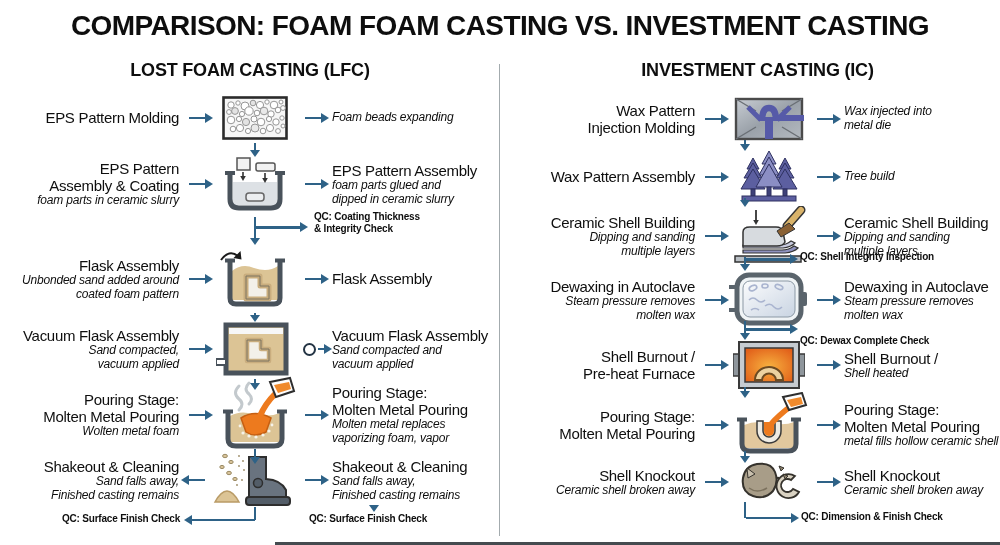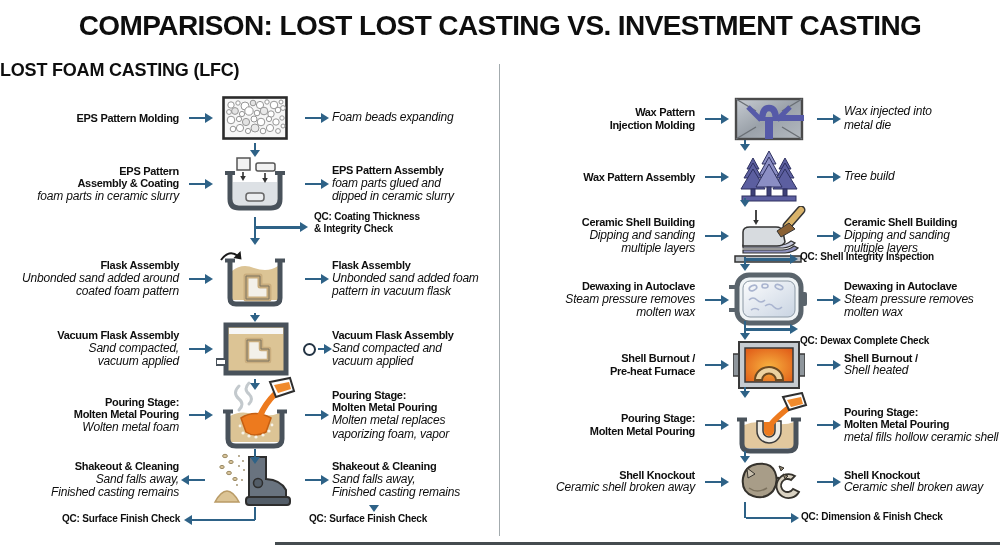--- a/index.html
+++ b/index.html
@@ -1,29 +1,29 @@
 <!DOCTYPE html>
 <html><head>
 <meta charset="utf-8">
 <style>
   :root{ --acc:#2e6287; --ink:#0e0e0e; --steel:#49525b; --sand:#dcc495; }
   html,body{margin:0;padding:0;}
   #canvas{position:relative;width:1000px;height:545px;background:#ffffff;overflow:hidden;
           font-family:"Liberation Sans",sans-serif;color:var(--ink);}
   .title{position:absolute;top:10px;left:0;width:1000px;text-align:center;
          font-size:28px;font-weight:bold;letter-spacing:-0.6px;}
-  .colhead{position:absolute;font-size:18px;font-weight:bold;text-align:left;letter-spacing:-0.2px;}
+  .colhead{position:absolute;font-size:18px;font-weight:bold;text-align:center;letter-spacing:-0.2px;}
   .divider{position:absolute;background:#a3abae;}
   .stage{position:absolute;display:grid;align-items:center;}
   .lrow{left:0;width:490px;grid-template-columns:183px 28px 88px 28px 163px;}
   .rrow{left:510px;width:490px;grid-template-columns:165px 28px 84px 28px 185px;margin-left:24px;}
   .cell{min-width:0;}
   .ll{text-align:right;padding-right:4px;}
   .rl{text-align:left;padding-left:5px;}
-  .b{font-weight:bold;font-size:11px;line-height:1.14;white-space:pre-line;letter-spacing:-0.3px;}
+  .b{font-weight:normal;font-size:15px;line-height:1.14;white-space:pre-line;letter-spacing:-0.3px;}
   .s{font-size:12px;line-height:1.14;white-space:pre-line;letter-spacing:-0.2px;font-style:italic;}
   .nowrap{white-space:nowrap;}
   .ic{display:flex;align-items:center;justify-content:center;}
   .ac{display:flex;align-items:center;justify-content:center;}
   .harrow{position:relative;width:16px;height:2.6px;background:var(--acc);}
   .harrow::after{content:'';position:absolute;left:100%;top:50%;transform:translateY(-50%);
     border-top:5px solid transparent;border-bottom:5px solid transparent;border-left:8px solid var(--acc);}
   .harrow.left::after{left:auto;right:100%;border-left:none;border-right:8px solid var(--acc);}
   .harrow.tiny{width:6px;}
   .gauge{width:9px;height:9px;border:2px solid #243444;border-radius:50%;background:#fff;margin-right:2px;flex:0 0 auto;}
@@ -36,22 +36,23 @@
   .lhead{position:absolute;width:0;height:0;border-top:5px solid transparent;border-bottom:5px solid transparent;border-right:8px solid var(--acc);}
   .vhead{position:absolute;width:0;height:0;border-left:5.5px solid transparent;border-right:5.5px solid transparent;border-top:7.5px solid var(--acc);}
   .qc{position:absolute;font-weight:bold;font-size:10px;line-height:1.15;white-space:pre-line;letter-spacing:-0.2px;}
   .bottom-edge{position:absolute;background:#454b4f;}
 </style>
 </head>
 <body>
 
 <div id="canvas">
 
-  <div class="title">COMPARISON: LOST LOST CASTING VS. INVESTMENT CASTING</div>
+  <div class="title">COMPARISON: FOAM FOAM CASTING VS. INVESTMENT CASTING</div>
   <div class="colhead" style="top:60px;left:0;width:500px">LOST FOAM CASTING (LFC)</div>
+  <div class="colhead" style="top:60px;left:515px;width:485px">INVESTMENT CASTING (IC)</div>
   <div class="divider" style="left:498.5px;top:64px;width:1.6px;height:472px"></div>
 
   <div class="stage lrow" style="top:94px;height:48px">
     <div class="cell ll">
         <div class="b">EPS Pattern Molding</div>
       </div>
     <div class="cell ac">
         <span class="harrow"></span>
       </div>
     <div class="cell ic">
@@ -155,22 +156,20 @@
         <path d="M14,14 V51 Q14,57 20,57 H58 Q64,57 64,51 V14" fill="none" stroke="#49525b" stroke-width="5"></path>
         <line x1="9" y1="13.5" x2="19" y2="13.5" stroke="#49525b" stroke-width="4"></line>
         <line x1="59" y1="13.5" x2="69" y2="13.5" stroke="#49525b" stroke-width="4"></line>
       </svg>
     </div>
     <div class="cell ac">
         <span class="harrow"></span>
       </div>
     <div class="cell rl">
       <div class="b">Flask Assembly</div>
-      <div class="s">Unbonded sand added foam
-pattern in vacuum flask</div>
     </div>
   </div>
 
   <div class="stage lrow" style="top:320px;height:58px">
     <div class="cell ll">
       <div class="b">Vacuum Flask Assembly</div>
       <div class="s">Sand compacted,
 vacuum applied</div>
     </div>
     <div class="cell ac">

